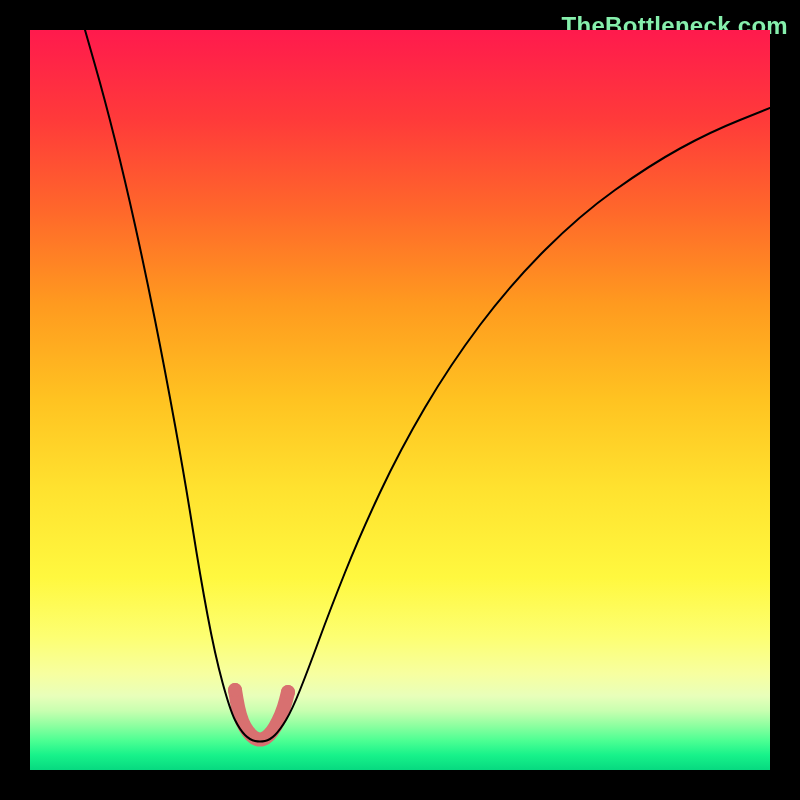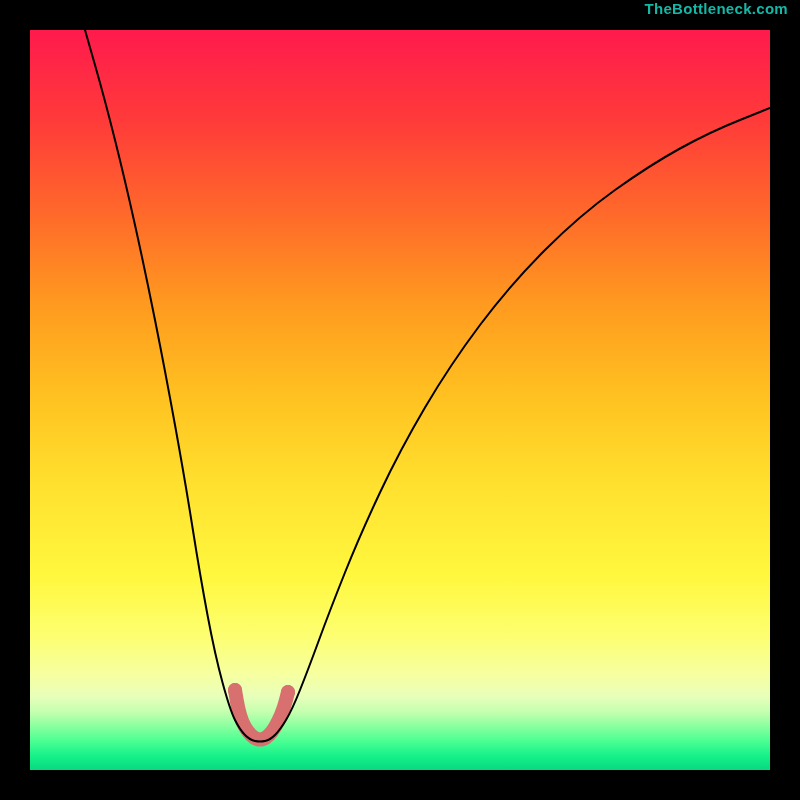--- a/index.html
+++ b/index.html
@@ -38,26 +38,26 @@
       #e8ffba 90%,
       #c8ffb0 92%,
       #8dffa0 94%,
       #4dff93 96%,
       #17f28a 98%,
       #07d980 100%
     );
   }
   .watermark {
     position: absolute;
-    top: 0;
+    top: 12px;
     right: 12px;
-    font-size: 15px;
+    font-size: 24px;
     font-weight: 600;
     letter-spacing: 0.3px;
-    color: #14b8a6;
+    color: #86efac;
     user-select: none;
   }
   svg.curve {
     position: absolute;
     top: 0;
     left: 0;
     width: 740px;
     height: 740px;
   }
 </style>

